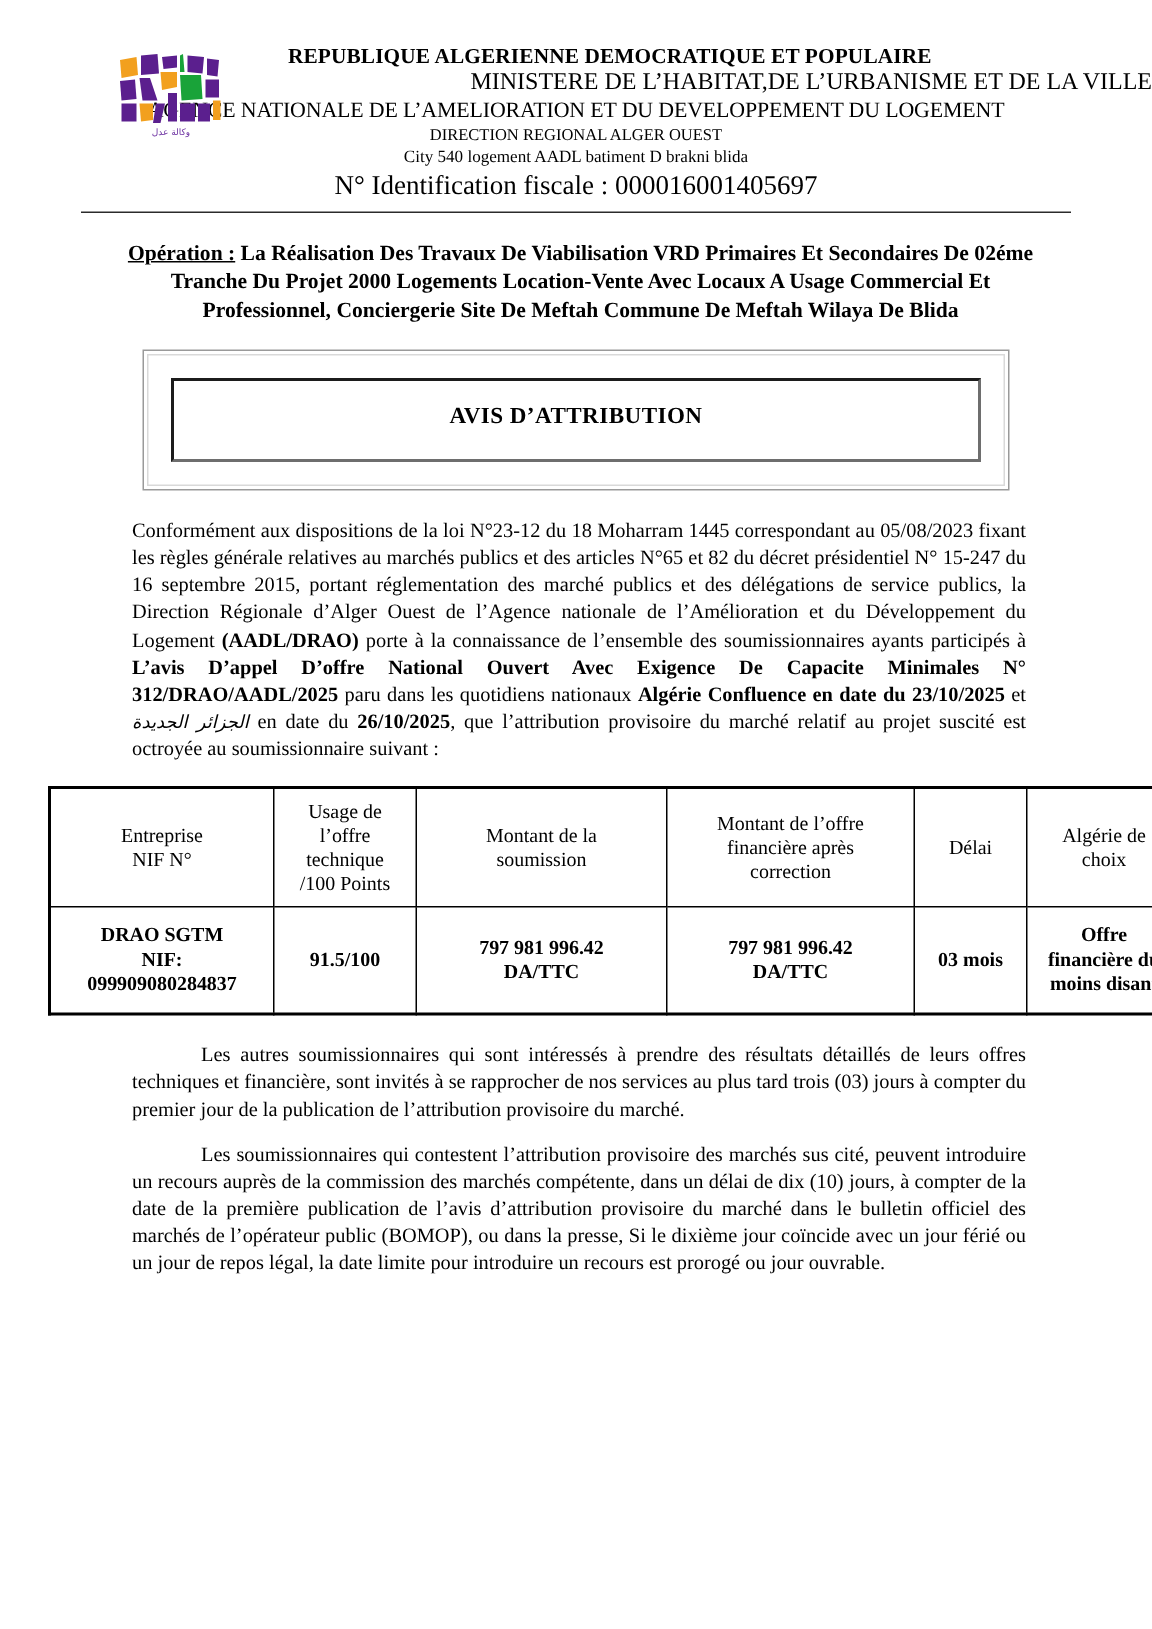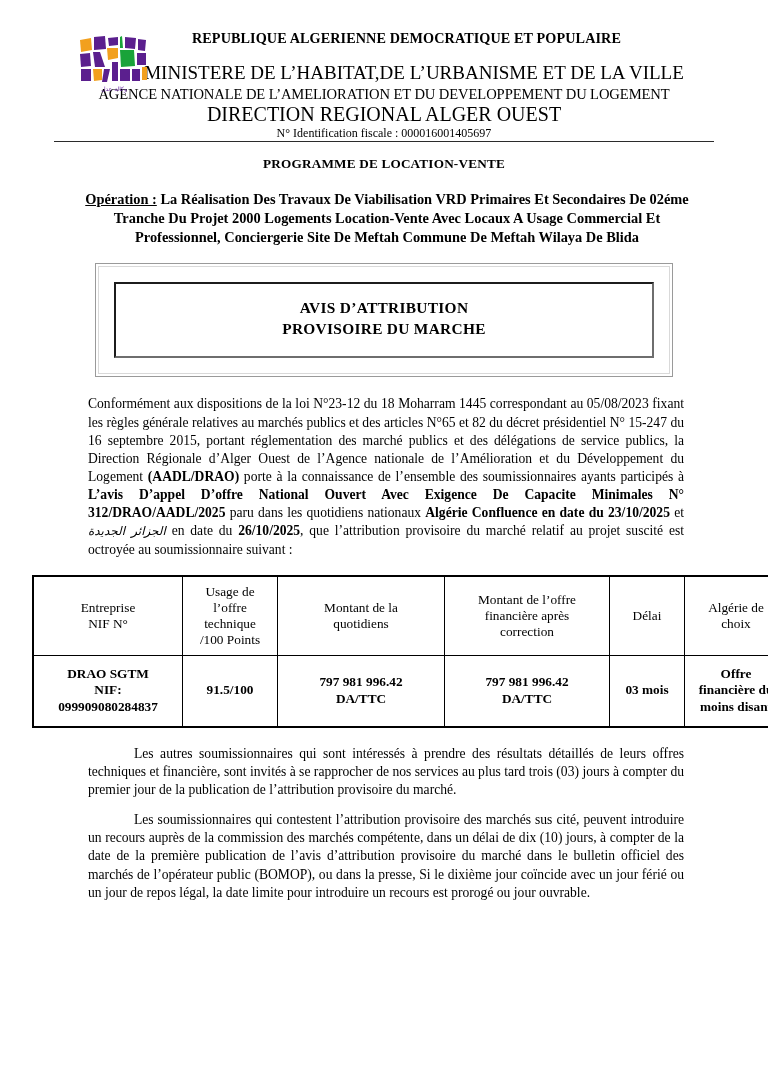--- a/index.html
+++ b/index.html
@@ -55,39 +55,40 @@
     text-align: center;
     line-height: 1.14;
   }
   .hdr-l1 {
     font-weight: bold;
     font-size: 14.2px;
     letter-spacing: 0.1px;
     padding-left: 45px;
   }
   .hdr-l2 {
-    font-size: 19px;
+    font-size: 16px;
     padding-left: 60px;
-    margin-top: 16px;
+    margin-top: 0;
+    text-align: right;
   }
   .hdr-l3 {
     font-size: 14.6px;
     margin-top: 2px;
     letter-spacing: -0.1px;
   }
   .hdr-l4 {
-    font-size: 20px;
+    font-size: 11px;
     margin-top: 1px;
   }
   .hdr-l5 {
     font-size: 11.4px;
     margin-top: 2px;
   }
   .hdr-l6 {
-    font-size: 12px;
+    font-size: 18px;
     margin-top: 1px;
   }
 
   .rule {
     width: 660px;
     margin: 13px auto 0 auto;
     border: 0;
     border-top: 1.1px solid #2b2b2b;
     height: 0;
   }
@@ -233,37 +234,36 @@
         </g>
       </svg>
       <div class="logo-caption">وكالة عدل</div>
     </div>
 
     <div class="hdr-lines">
       <div class="hdr-l1">REPUBLIQUE ALGERIENNE DEMOCRATIQUE ET POPULAIRE</div>
       <div class="hdr-l2">MINISTERE DE L’HABITAT,DE L’URBANISME ET DE LA VILLE</div>
       <div class="hdr-l3">AGENCE NATIONALE DE L’AMELIORATION ET DU DEVELOPPEMENT DU LOGEMENT</div>
       <div class="hdr-l4">DIRECTION REGIONAL ALGER OUEST</div>
+      <div class="hdr-l5">City 540 logement AADL batiment D brakni blida</div>
       <div class="hdr-l6">N° Identification fiscale : 000016001405697</div>
     </div>
   </div>
 
   <hr class="rule">
 
-  <div class="program-title">PROGRAMME DE LOCATION-VENTE</div>
 
   <div class="operation">
     <span class="lbl">Opération :</span><span> La Réalisation Des Travaux De Viabilisation VRD Primaires Et Secondaires De 02éme Tranche Du Projet 2000 Logements Location-Vente Avec Locaux A Usage Commercial Et Professionnel, Conciergerie Site De Meftah Commune De Meftah Wilaya De Blida</span>
   </div>
 
   <div class="avis-outer">
     <div class="avis-mid">
       <div class="avis-inner">
         <div class="avis-line">AVIS D’ATTRIBUTION</div>
-        <div class="avis-line">PROVISOIRE DU MARCHE</div>
       </div>
     </div>
   </div>
 
   <p class="para intro">
     <span>Conformément aux dispositions de la loi N°23-12 du 18 Moharram 1445 correspondant au 05/08/2023 fixant les règles générale relatives au marchés publics et des articles N°65 et 82 du décret présidentiel N° 15-247 du 16 septembre 2015, portant réglementation des marché publics et des délégations de service publics, la Direction Régionale d’Alger Ouest de l’Agence nationale de l’Amélioration et du Développement du Logement </span><b>(AADL/DRAO)</b><span> porte à la connaissance de l’ensemble des soumissionnaires ayants participés à </span><b>L’avis D’appel D’offre National Ouvert Avec Exigence De Capacite Minimales N° 312/DRAO/AADL/2025</b><span> paru dans les quotidiens nationaux </span><b>Algérie Confluence en date du 23/10/2025</b><span>  et </span><span class="ar">الجزائر الجديدة</span><span>  en date du </span><b>26/10/2025</b><span>, que l’attribution provisoire du marché relatif au projet suscité est octroyée au soumissionnaire suivant :</span>
   </p>
 
   <div class="table-wrap">
     <table class="award">
@@ -274,21 +274,21 @@
             <span>NIF N°</span>
           </td>
           <td class="c1">
             <span>Usage de</span><br>
             <span>l’offre</span><br>
             <span>technique</span><br>
             <span>/100 Points</span>
           </td>
           <td class="c2">
             <span>Montant de la</span><br>
-            <span>quotidiens</span>
+            <span>soumission</span>
           </td>
           <td class="c3">
             <span>Montant de l’offre</span><br>
             <span>financière après</span><br>
             <span>correction</span>
           </td>
           <td class="c4">Délai</td>
           <td class="c5">
             <span>Algérie de</span><br>
             <span>choix</span>

